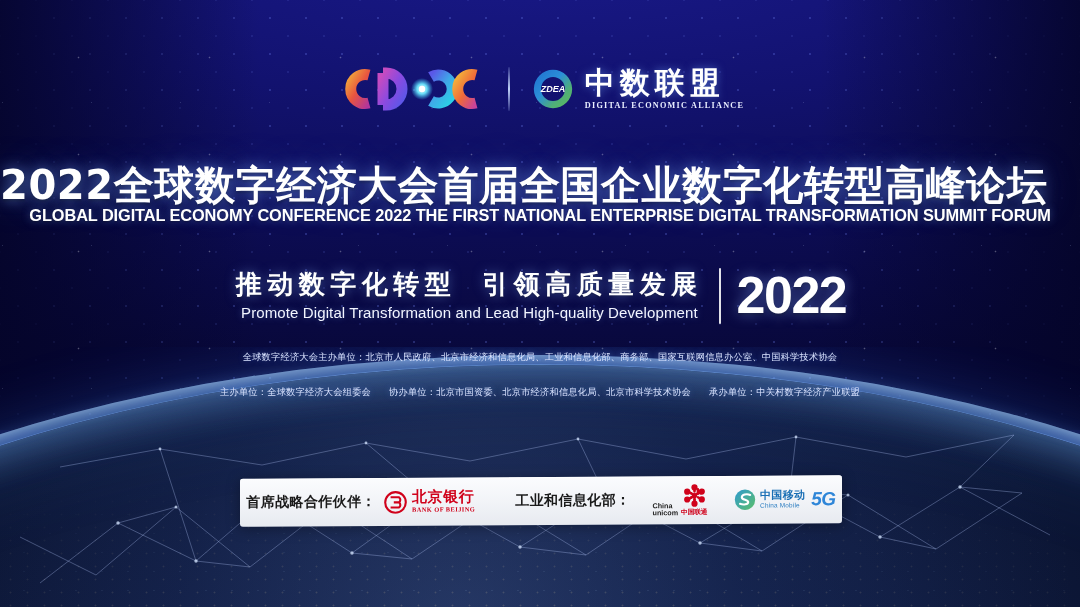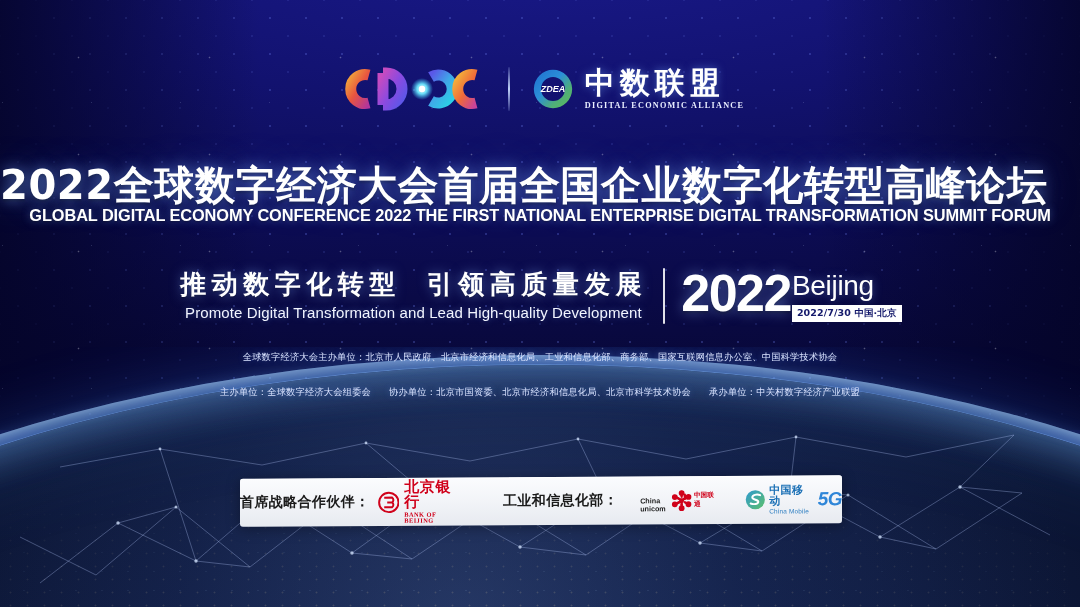--- a/index.html
+++ b/index.html
@@ -324,24 +324,20 @@
   <div class="title-en">GLOBAL DIGITAL ECONOMY CONFERENCE 2022 THE FIRST NATIONAL ENTERPRISE DIGITAL TRANSFORMATION SUMMIT FORUM</div>
 
   <div class="slogan">
     <div class="slogan-left">
       <div class="slg-zh"><span>推动数字化转型</span><span class="gap"></span><span>引领高质量发展</span></div>
       <div class="slg-en">Promote Digital Transformation and Lead High-quality Development</div>
     </div>
     <div class="slg-div"></div>
     <div class="slogan-right">
       <div class="yr">2022</div>
-      <div class="city-col">
-        <div class="city">Beijing</div>
-        <div class="datebadge">2022/7/30 中国·北京</div>
-      </div>
     </div>
   </div>
 
   <div class="orgline l1">全球数字经济大会主办单位：北京市人民政府、北京市经济和信息化局、工业和信息化部、商务部、国家互联网信息办公室、中国科学技术协会</div>
   <div class="orgline l2"><span>主办单位：全球数字经济大会组委会</span><span class="sp"></span><span>协办单位：北京市国资委、北京市经济和信息化局、北京市科学技术协会</span><span class="sp"></span><span>承办单位：中关村数字经济产业联盟</span></div>
 
   <div class="sponsor">
 
     <div class="sp-group">
       <div class="sp-label">首席战略合作伙伴：</div>
@@ -360,21 +356,21 @@
     <div class="sp-spacer"></div>
 
     <div class="sp-group">
       <div class="sp-label">工业和信息化部：</div>
 
       <div class="unicom">
         <div class="uni-txt">
           <div class="uni-en">China</div>
           <div class="uni-en2">unicom</div>
         </div>
-        <div style="display:flex;flex-direction:row;align-items:center;">
+        <div style="display:flex;flex-direction:column;">
           <svg width="27" height="25" viewBox="0 0 27 25">
             <g fill="none" stroke="#d0021b" stroke-width="2.5" stroke-linecap="round">
               <path d="M13.5 3.2 v5.2 M13.5 16.6 v5.2"></path>
               <path d="M5.6 7.6 l4.5 2.6 M16.9 14.2 l4.5 2.6"></path>
               <path d="M5.6 17.2 l4.5 -2.6 M16.9 10.6 l4.5 -2.6"></path>
               <path d="M10.1 10.2 l3.4 2 l3.4 -2 l0 -4 M10.1 14.6 l3.4 -2 M13.5 12.4 l0 4.2"></path>
             </g>
             <g fill="#d0021b">
               <circle cx="13.5" cy="4.4" r="3.1"></circle>
                 <circle cx="13.5" cy="20.6" r="3.1"></circle>

